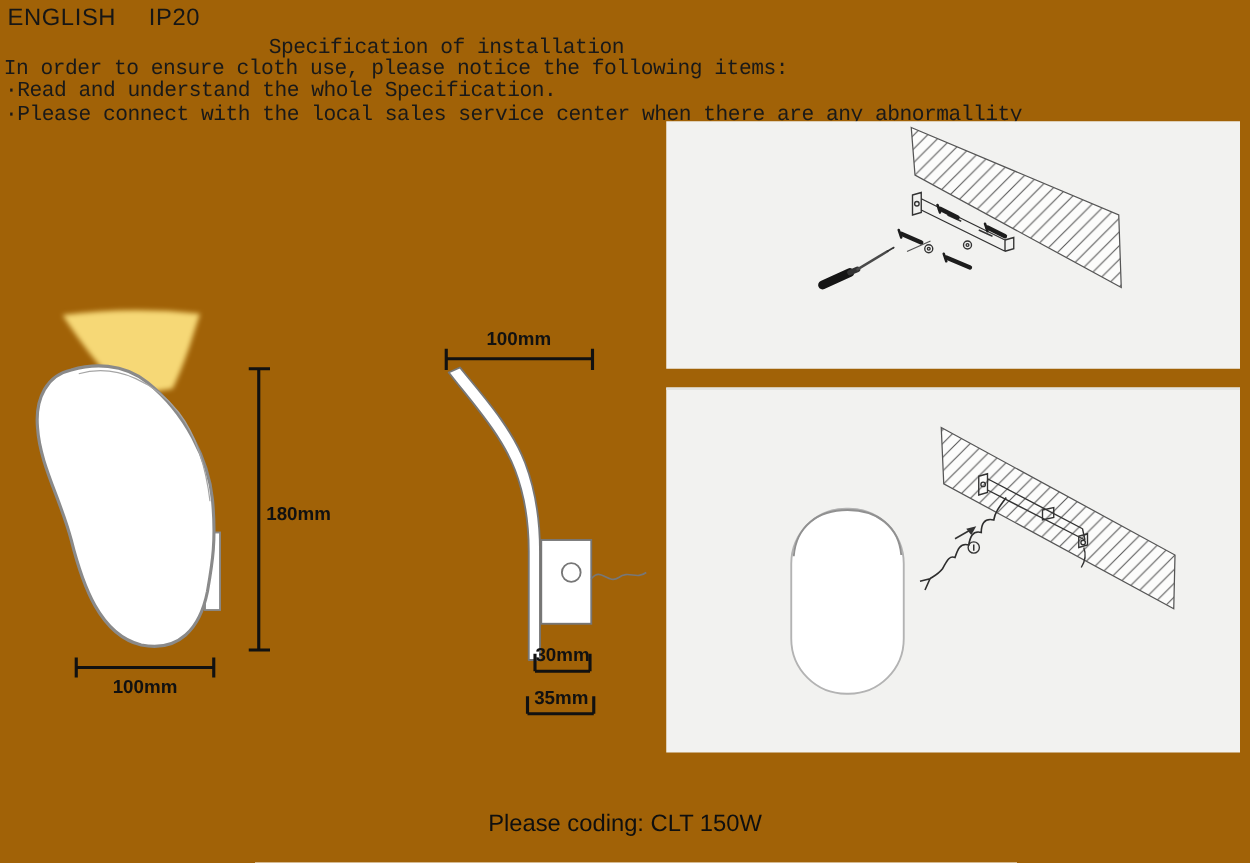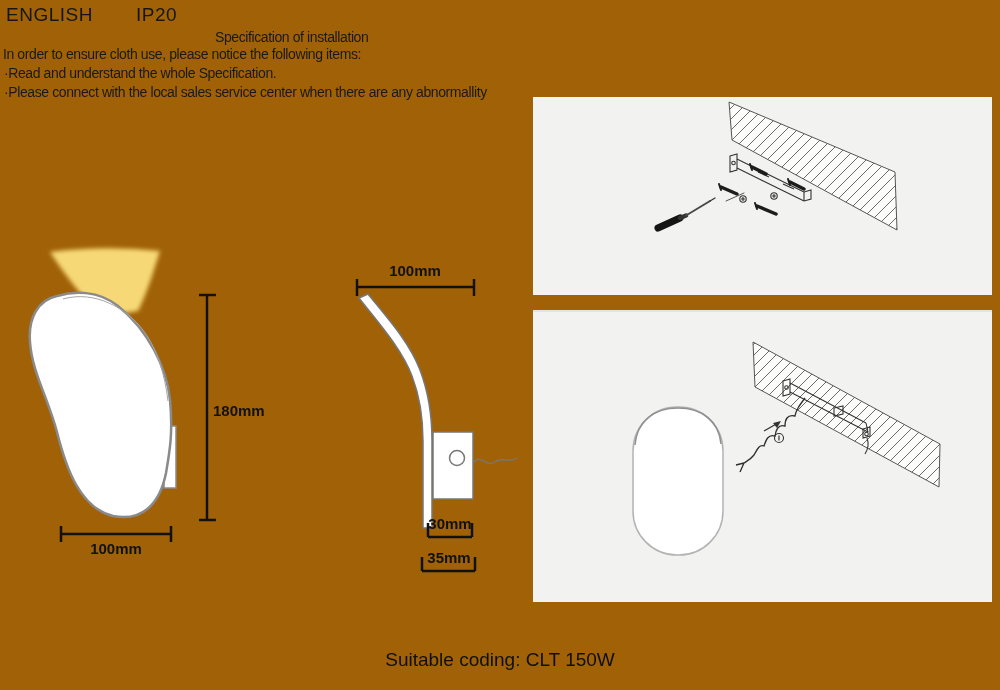--- a/index.html
+++ b/index.html
@@ -2,34 +2,34 @@
 <html><head>
 <meta charset="utf-8">
 <style>
   html,body{margin:0;padding:0;background:#ffffff;}
   .page{
     position:relative;width:1000px;height:690px;background:#a16207;overflow:hidden;
     font-family:"Liberation Sans", sans-serif;color:#1c1c1c;
   }
   .abs{position:absolute;white-space:nowrap;}
   .hdr{font-size:19px;letter-spacing:.5px;color:#161616;}
-  .small{font-size:14px;letter-spacing:-0.4px;color:#191919;}
+  .small{font-size:17px;letter-spacing:-0.4px;color:#191919;font-family:Liberation Mono, monospace;}
   .items{position:absolute;left:4px;top:64px;line-height:19.3px;}
   .panel{position:absolute;left:533px;width:459px;background:#f2f2f0;}
   .panel svg{display:block;}
   .dimtext{font-family:"Liberation Sans",sans-serif;font-weight:bold;font-size:15px;fill:#111;}
   .footer{font-size:19px;color:#0f0f0f;}
 </style>
 </head>
 <body>
 
 <div class="page">
 
   <span class="abs hdr" style="left:6px;top:4px;">ENGLISH</span>
-  <span class="abs hdr" style="left:136px;top:4px;">IP20</span>
+  <span class="abs hdr" style="left:119px;top:4px;">IP20</span>
 
   <span class="abs small" style="left:215px;top:29px;">Specification of installation</span>
   <span class="abs small" style="left:3px;top:46px;">In order to ensure cloth use, please notice the following items:</span>
 
   <div class="items small">
     <div>·Read and understand the whole Specification.</div>
     <div>·Please connect with the local sales service center when there are any abnormallity</div>
   </div>
 
   <svg class="abs" style="left:0;top:235px;" width="290" height="330" viewBox="0 0 290 330">
@@ -156,15 +156,15 @@
         <circle cx="246" cy="126" r="4.5" stroke-width="1.1"></circle>
         <line x1="246" y1="123.5" x2="246" y2="128.5" stroke-width="1.2"></line>
       </g>
       <g>
         <rect x="100" y="95" width="90" height="148" rx="44" ry="44" fill="#ffffff" stroke="#b3b3b3" stroke-width="1.5"></rect>
         <path d="M 102,133 C 104,109 121,96 145,96 C 169,96 186,109 188,132" fill="none" stroke="#909090" stroke-width="1.5"></path>
       </g>
     </svg>
   </div>
 
-  <span class="abs footer" style="left:500px;top:649px;transform:translateX(-50%);">Suitable coding: CLT 150W</span>
+  <span class="abs footer" style="left:500px;top:649px;transform:translateX(-50%);">Please coding: CLT 150W</span>
 
 </div>
 
 </body></html>

